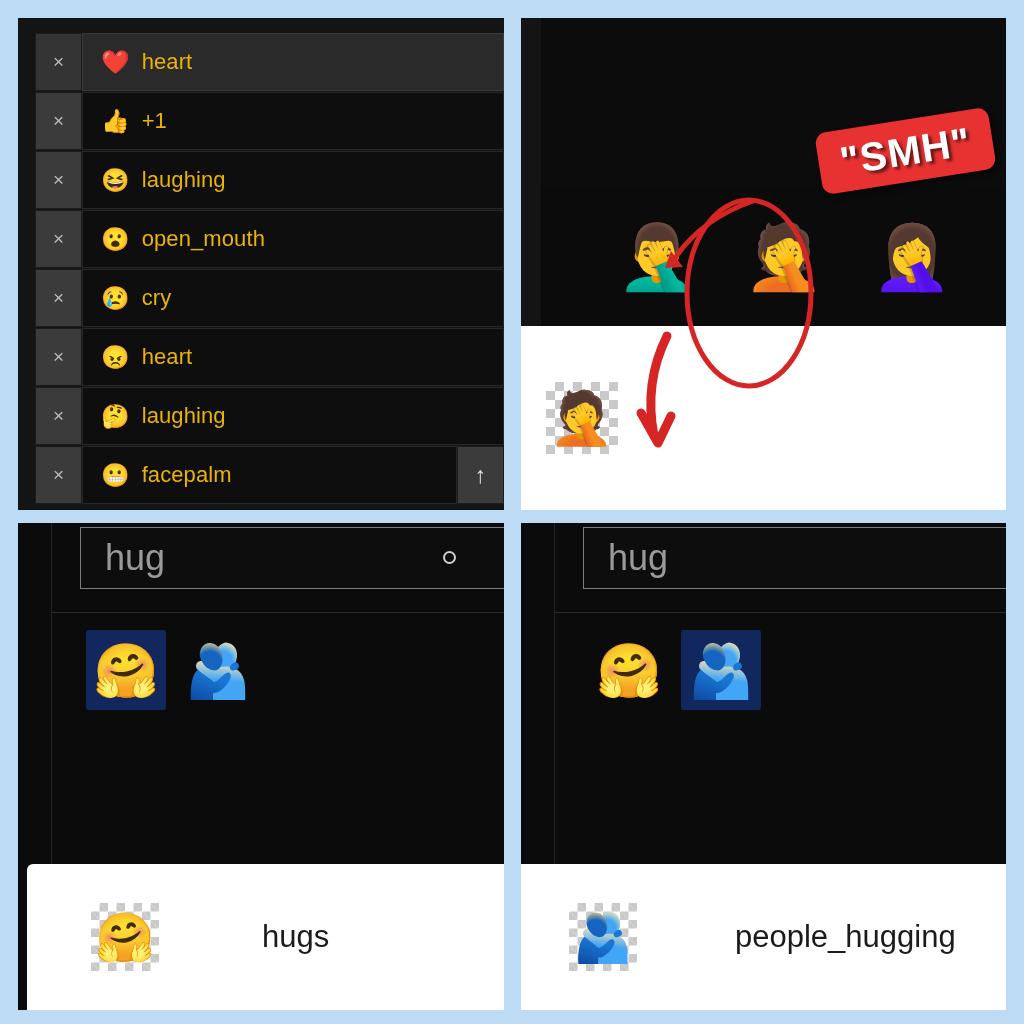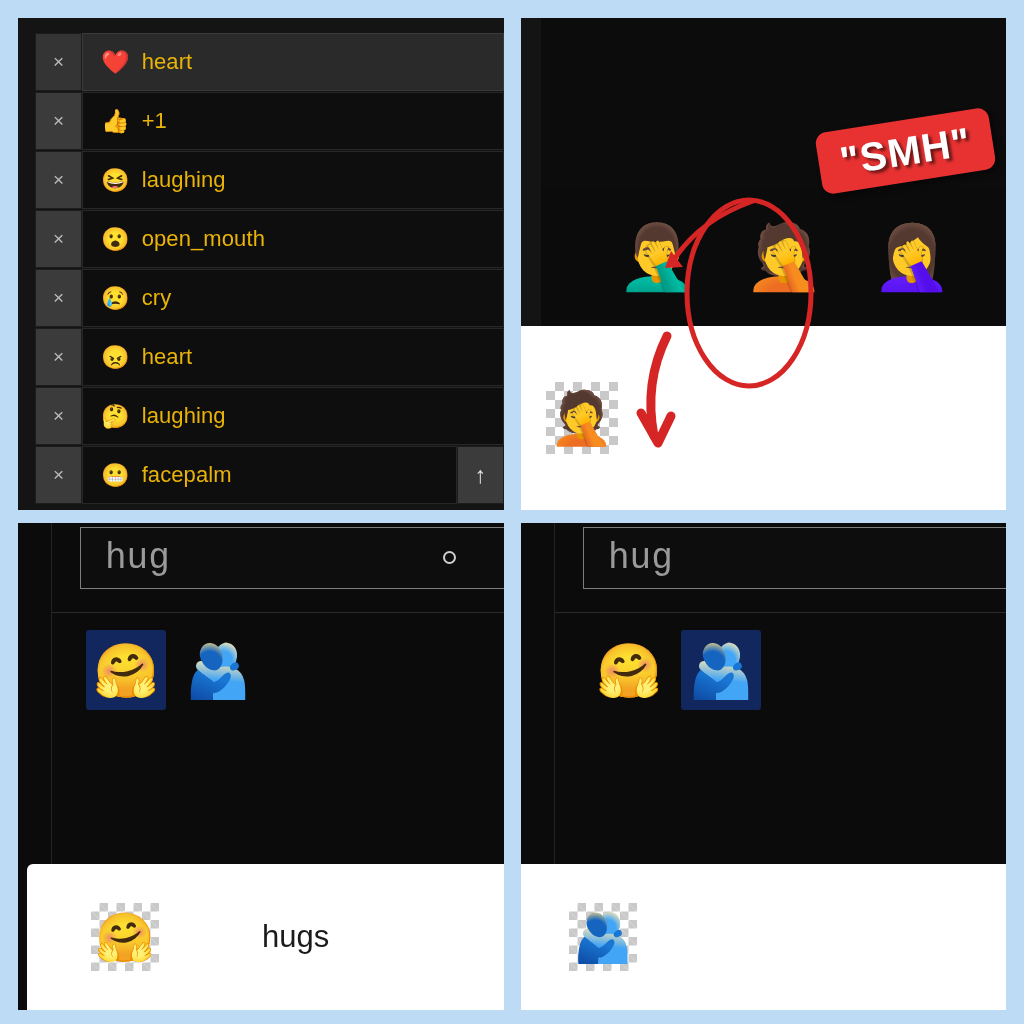--- a/index.html
+++ b/index.html
@@ -188,21 +188,20 @@
   .hug-input {
     position: absolute;
     left: 28px; top: 4px;
     right: -40px;
     height: 62px;
     background: #0d0d0d;
     border: 1px solid #7d7d7d;
     display: flex;
     align-items: center;
     padding-left: 24px;
-    font-family: Liberation Mono, monospace;
   }
   .hug-input-text {
     color: #9a9a9a;
     font-size: 36px;
   }
   .hug-results {
     position: absolute; left: 34px; top: 91px; right: 0;
     height: 250px;
     background: #0b0b0b;
     padding: 16px 0 0 34px;
@@ -371,16 +370,17 @@
       <div class="hug-input">
         <span class="hug-input-text">hug</span>
       </div>
     </div>
     <div class="hug-results" id="hug-right-results">
         <div class="hug-cell">🤗</div>
         <div class="hug-cell selected">🫂</div>
       </div>
     <div class="hug-detail">
       <div class="hug-detail-thumb">🫂</div>
+      <div class="hug-detail-name">people_hugging</div>
     </div>
   </div>
 
 </div>
 
 </body></html>

